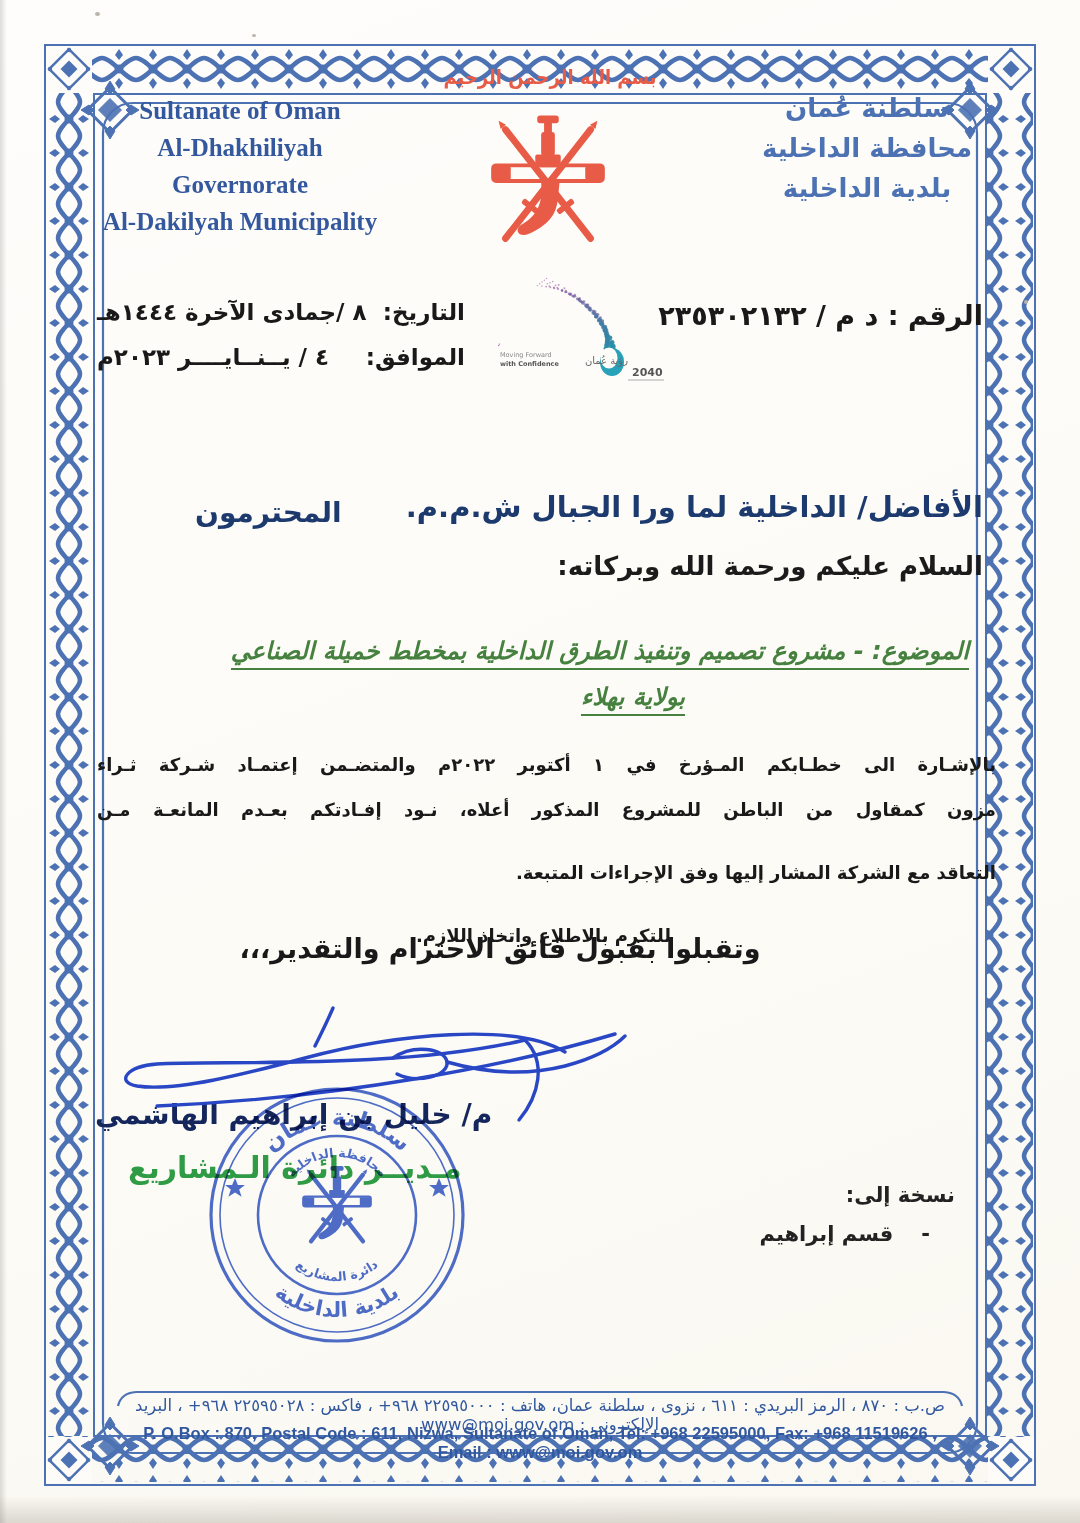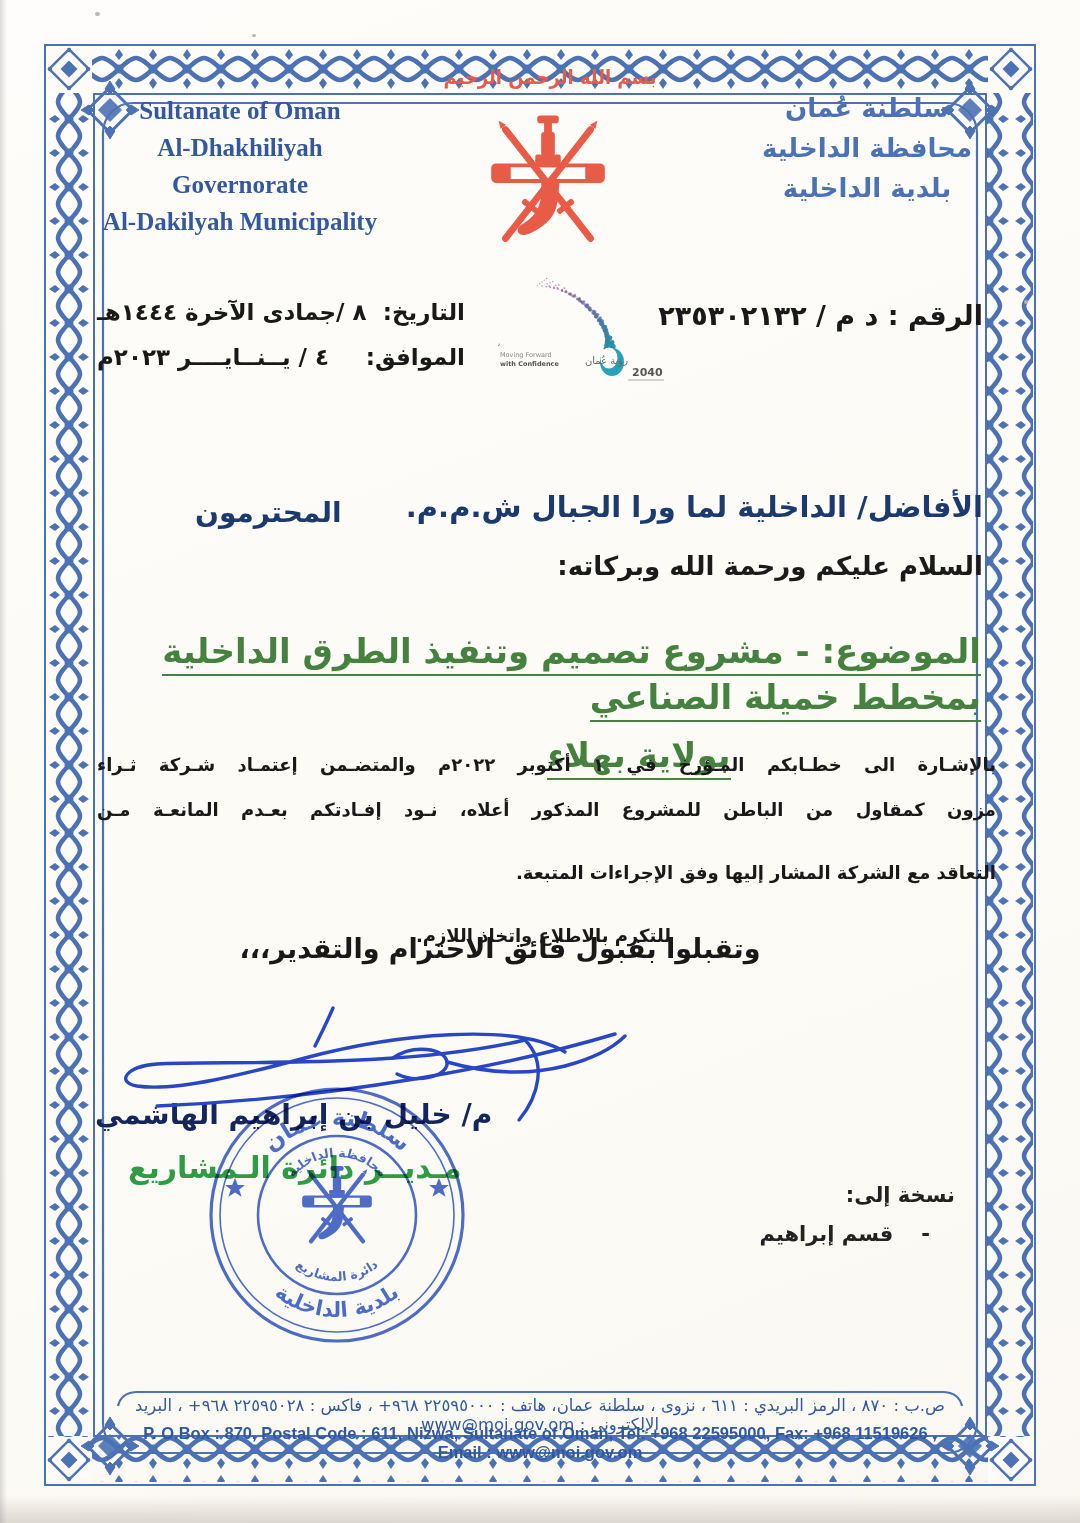--- a/index.html
+++ b/index.html
@@ -14,24 +14,24 @@
   .bismillah{left:430px;top:66px;width:240px;text-align:center;color:#e85c47;
              font-weight:bold;font-size:18px;direction:rtl;transform:scaleY(1.12);}
   .ref-line{right:97px;top:300px;color:#191919;font-weight:bold;font-size:27px;direction:rtl;}
   .dates{left:97px;top:299px;width:368px;direction:rtl;color:#191919;}
   .date-row{display:flex;justify-content:space-between;align-items:baseline;height:45px;}
   .date-label{font-weight:bold;font-size:23px;}
   .date-value{font-weight:bold;font-size:23px;}
   .addressee{right:97px;top:490px;color:#1d3a6e;font-weight:bold;font-size:29px;direction:rtl;}
   .honorific{left:195px;top:496px;color:#1d3a6e;font-weight:bold;font-size:28px;direction:rtl;}
   .greeting{right:97px;top:551px;color:#1b1b1b;font-weight:bold;font-size:26px;direction:rtl;}
-  .subject{right:99px;left:97px;top:628px;direction:rtl;text-align:right;color:#46813f;
-           font-weight:bold;font-size:34px;line-height:46px;}
+  .subject{right:111px;left:97px;top:628px;direction:rtl;text-align:right;color:#46813f;
+           font-weight:bold;font-size:24px;line-height:46px;font-style:italic;}
   .subject .u{border-bottom:2px solid #46813f;padding-bottom:3px;}
-  .subject-l2{text-align:center;margin-top:12px;margin-left:200px;}
+  .subject-l2{text-align:center;margin-left:200px;}
   .body-text{right:84px;left:97px;top:742px;direction:rtl;color:#191919;
              font-weight:bold;font-size:18px;line-height:45px;}
   .jline{text-align:justify;text-align-last:justify;}
   .rline{text-align:right;margin-top:18px;}
   .indent4{margin-right:325px;}
   .closing{left:0;right:80px;top:933px;text-align:center;color:#191919;font-weight:bold;
            font-size:27px;direction:rtl;}
   .sig-name{left:95px;top:1098px;color:#15265c;font-weight:bold;font-size:28px;direction:rtl;z-index:2;}
   .sig-title{left:128px;top:1150px;color:#2f9b45;font-weight:bold;font-size:30px;direction:rtl;z-index:2;}
   .copy-label{right:125px;top:1183px;color:#222;font-size:21px;font-weight:bold;direction:rtl;}

